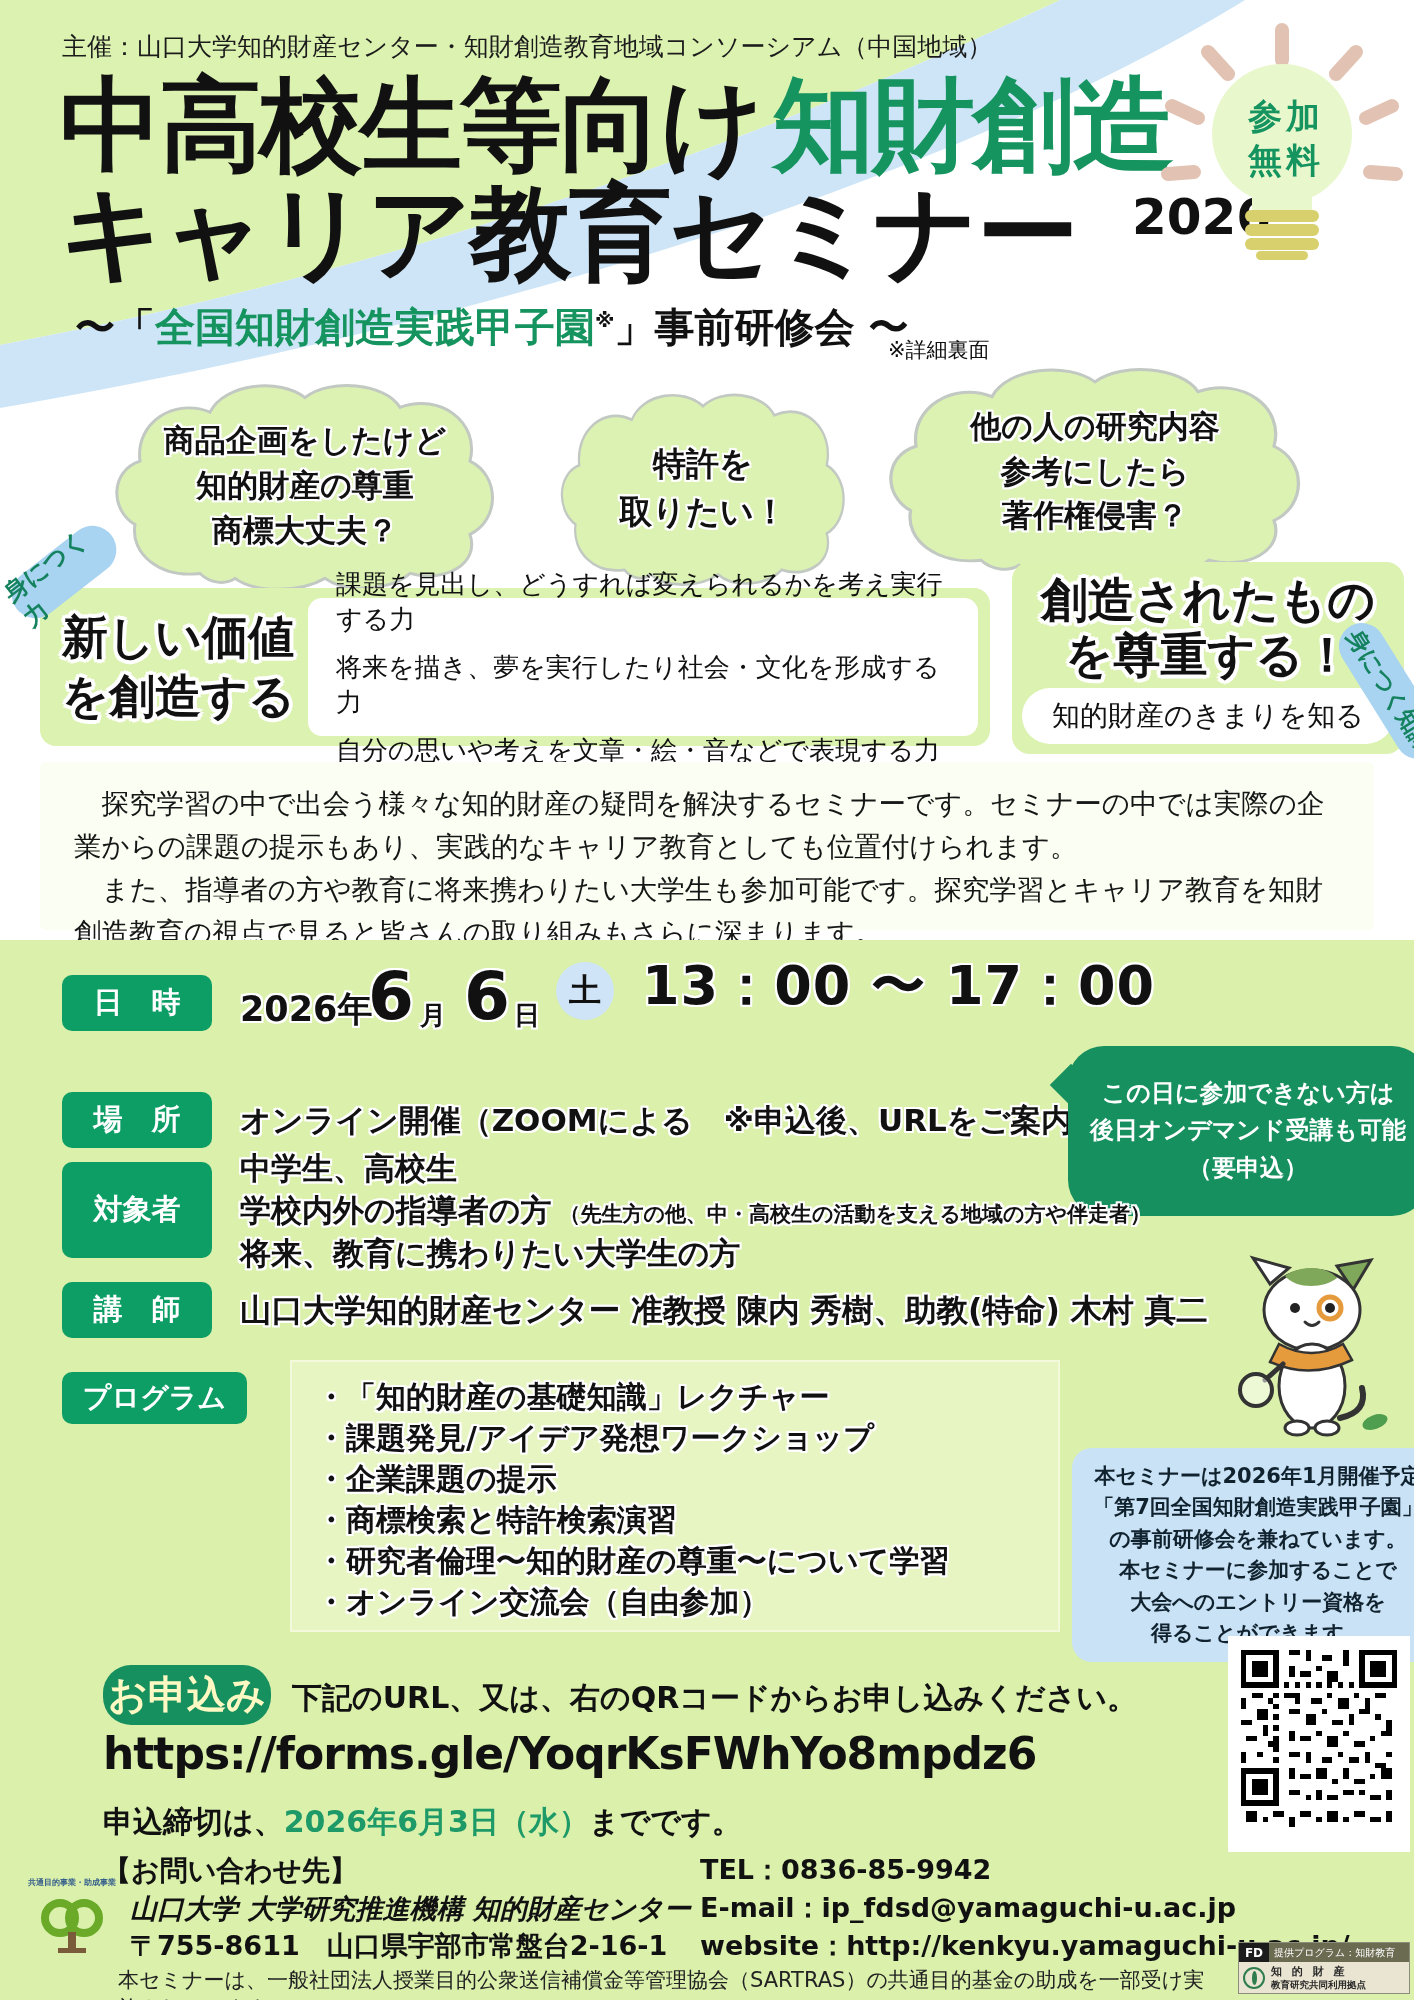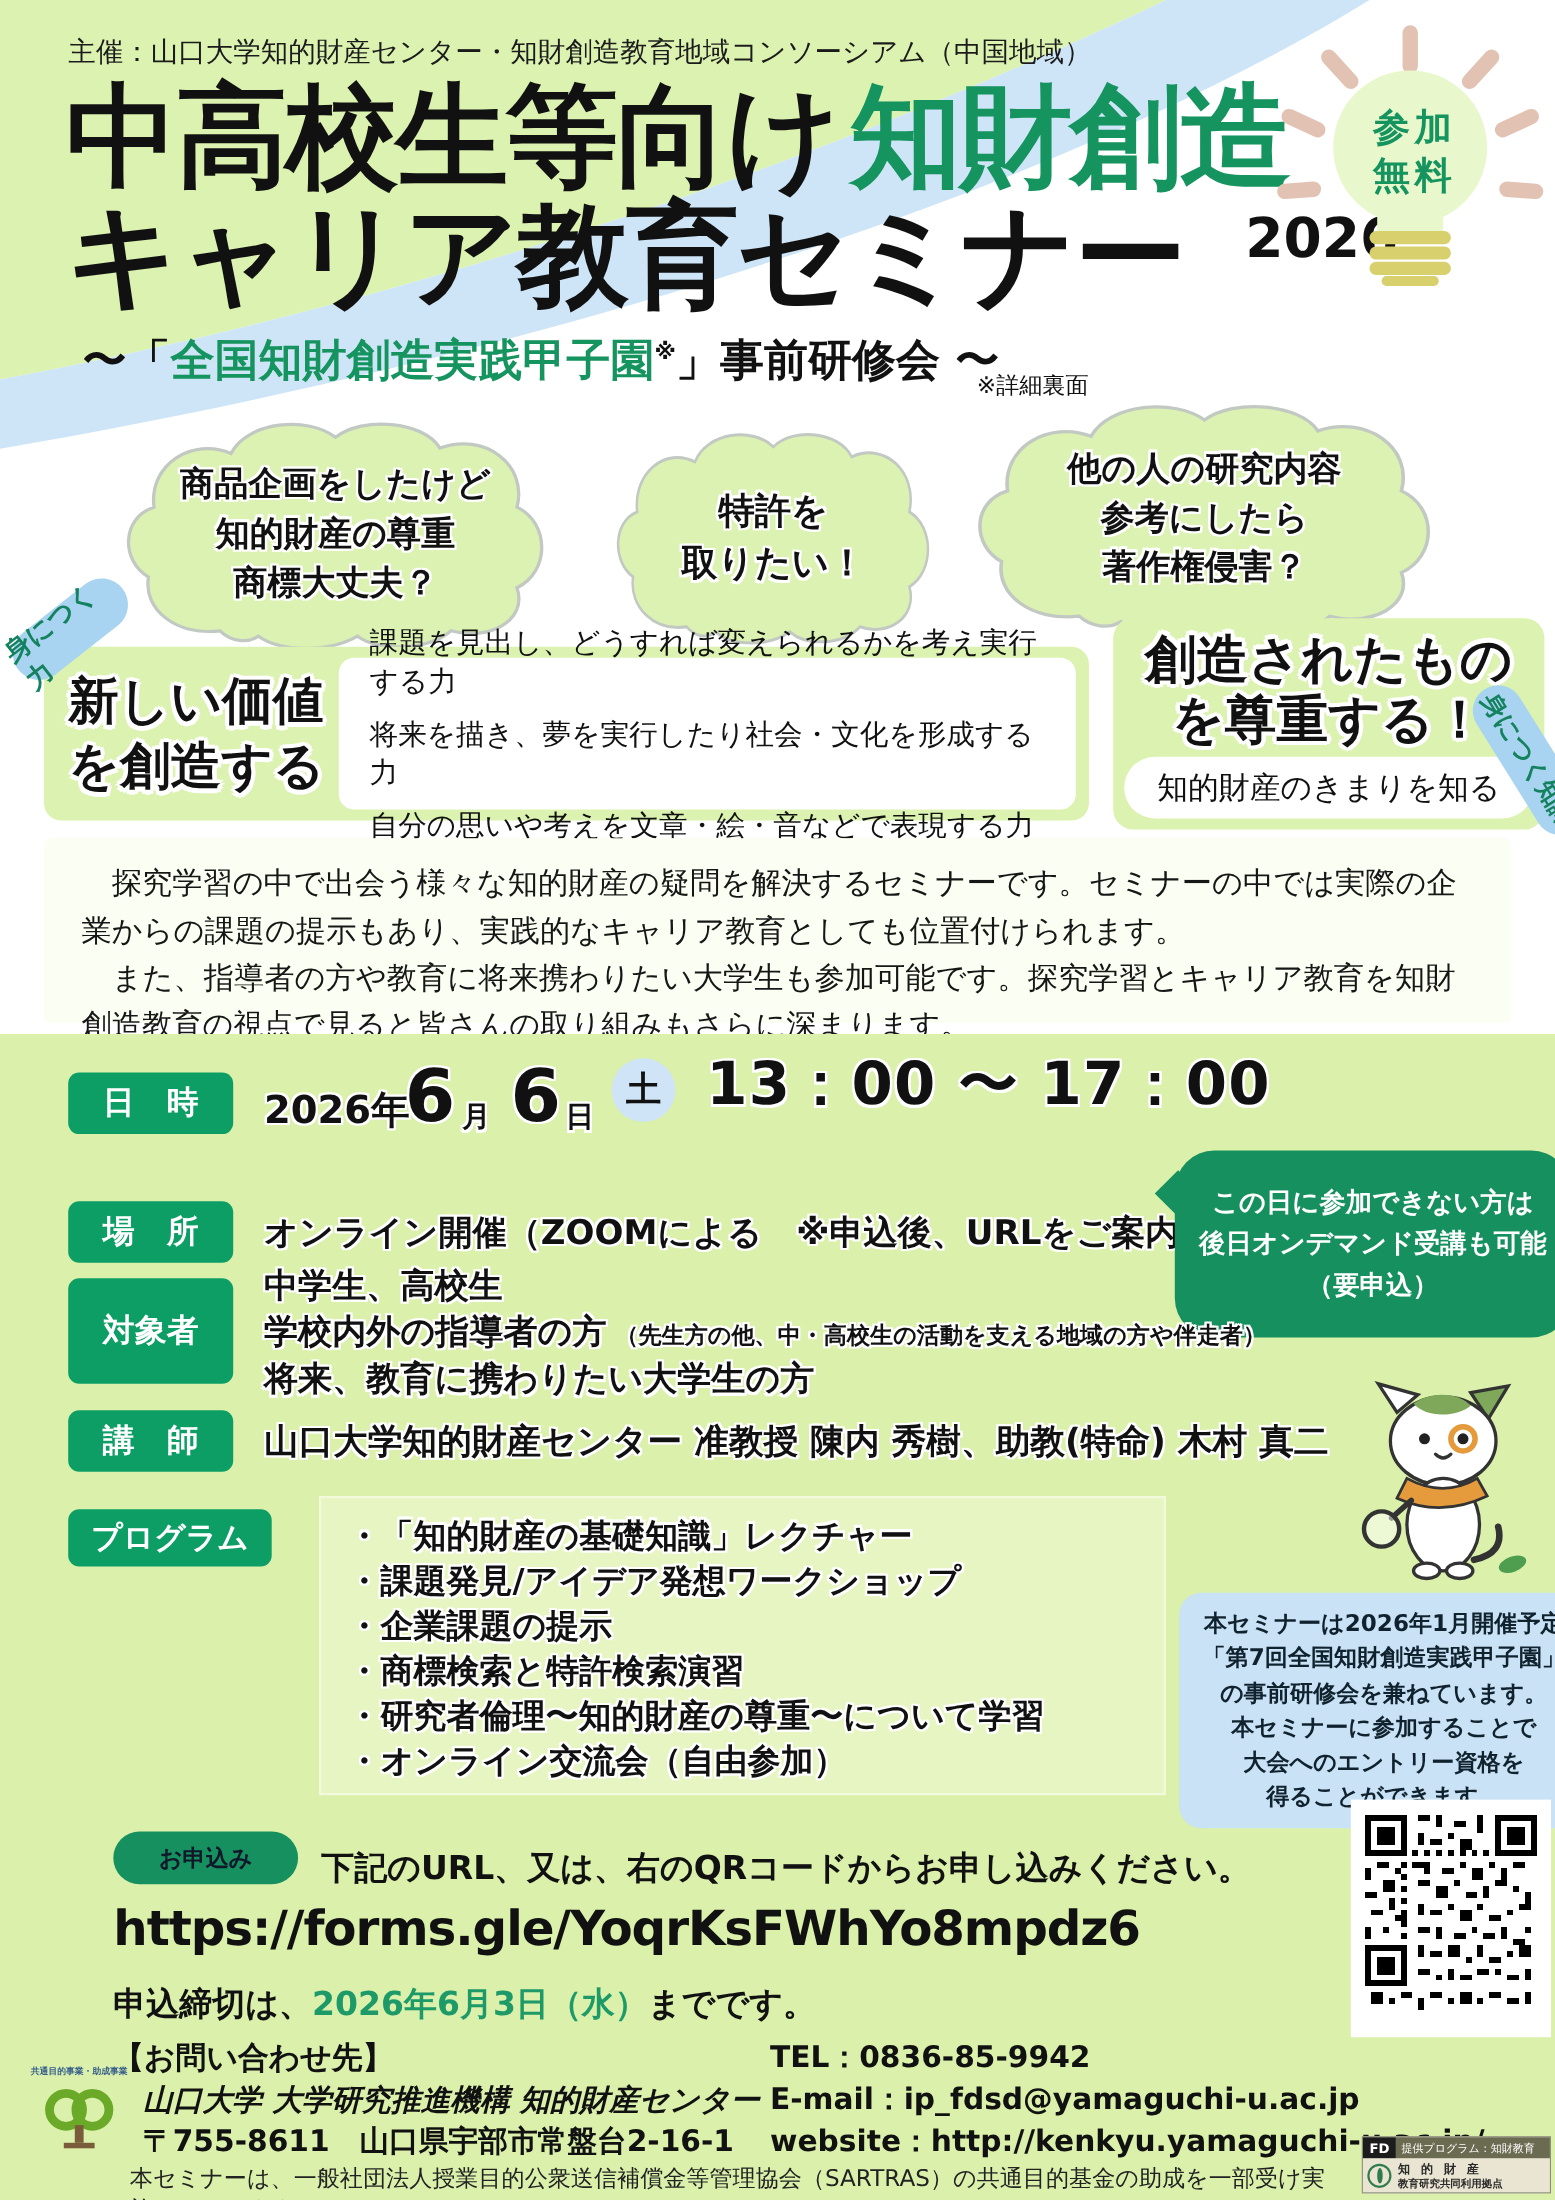--- a/index.html
+++ b/index.html
@@ -95,22 +95,22 @@
 
   .cat { left:1225px; top:1250px; width:178px; height:188px; }
 
   .program-panel { left:290px; top:1360px; width:770px; height:272px; background:#e7f5c2; border:2px solid #f2fadb; box-sizing:border-box; }
   .program-items { padding:14px 0 0 24px; }
   .program-items div { font-size:30px; font-weight:800; line-height:41px; }
 
   .entry-box { left:1072px; top:1448px; width:372px; height:214px; background:#c9e2f6; border-radius:20px;
     display:flex; flex-direction:column; align-items:center; justify-content:center; font-size:21px; font-weight:600; line-height:1.5; color:#10222e; text-align:center; }
 
-  .apply-badge { left:103px; top:1665px; width:168px; height:48px; background:#17905f; color:#0f172a; border-radius:28px;
-    display:flex; align-items:center; justify-content:center; font-size:21px; font-weight:800; }
+  .apply-badge { left:103px; top:1665px; width:168px; height:60px; background:#17905f; color:#fef9c3; border-radius:28px;
+    display:flex; align-items:center; justify-content:center; font-size:39px; font-weight:800; }
   .apply-instr { left:292px; top:1678px; font-size:30px; font-weight:600; white-space:nowrap; }
   .apply-url { left:103px; top:1728px; font-size:44px; font-weight:800; letter-spacing:-1px; }
   .apply-deadline { left:103px; top:1802px; font-size:30px; font-weight:700; }
   .apply-deadline .date { color:#1d9a67; font-weight:800; }
 
   .qr-box { left:1228px; top:1636px; width:182px; height:216px; background:#fff; }
   .qr-box svg { position:absolute; left:12px; top:14px; }
 
   .contact-heading { left:103px; top:1852px; font-size:28px; font-weight:800; }
   .contact-org  { left:130px; top:1891px; font-size:27px; font-weight:700;font-style:italic; }

